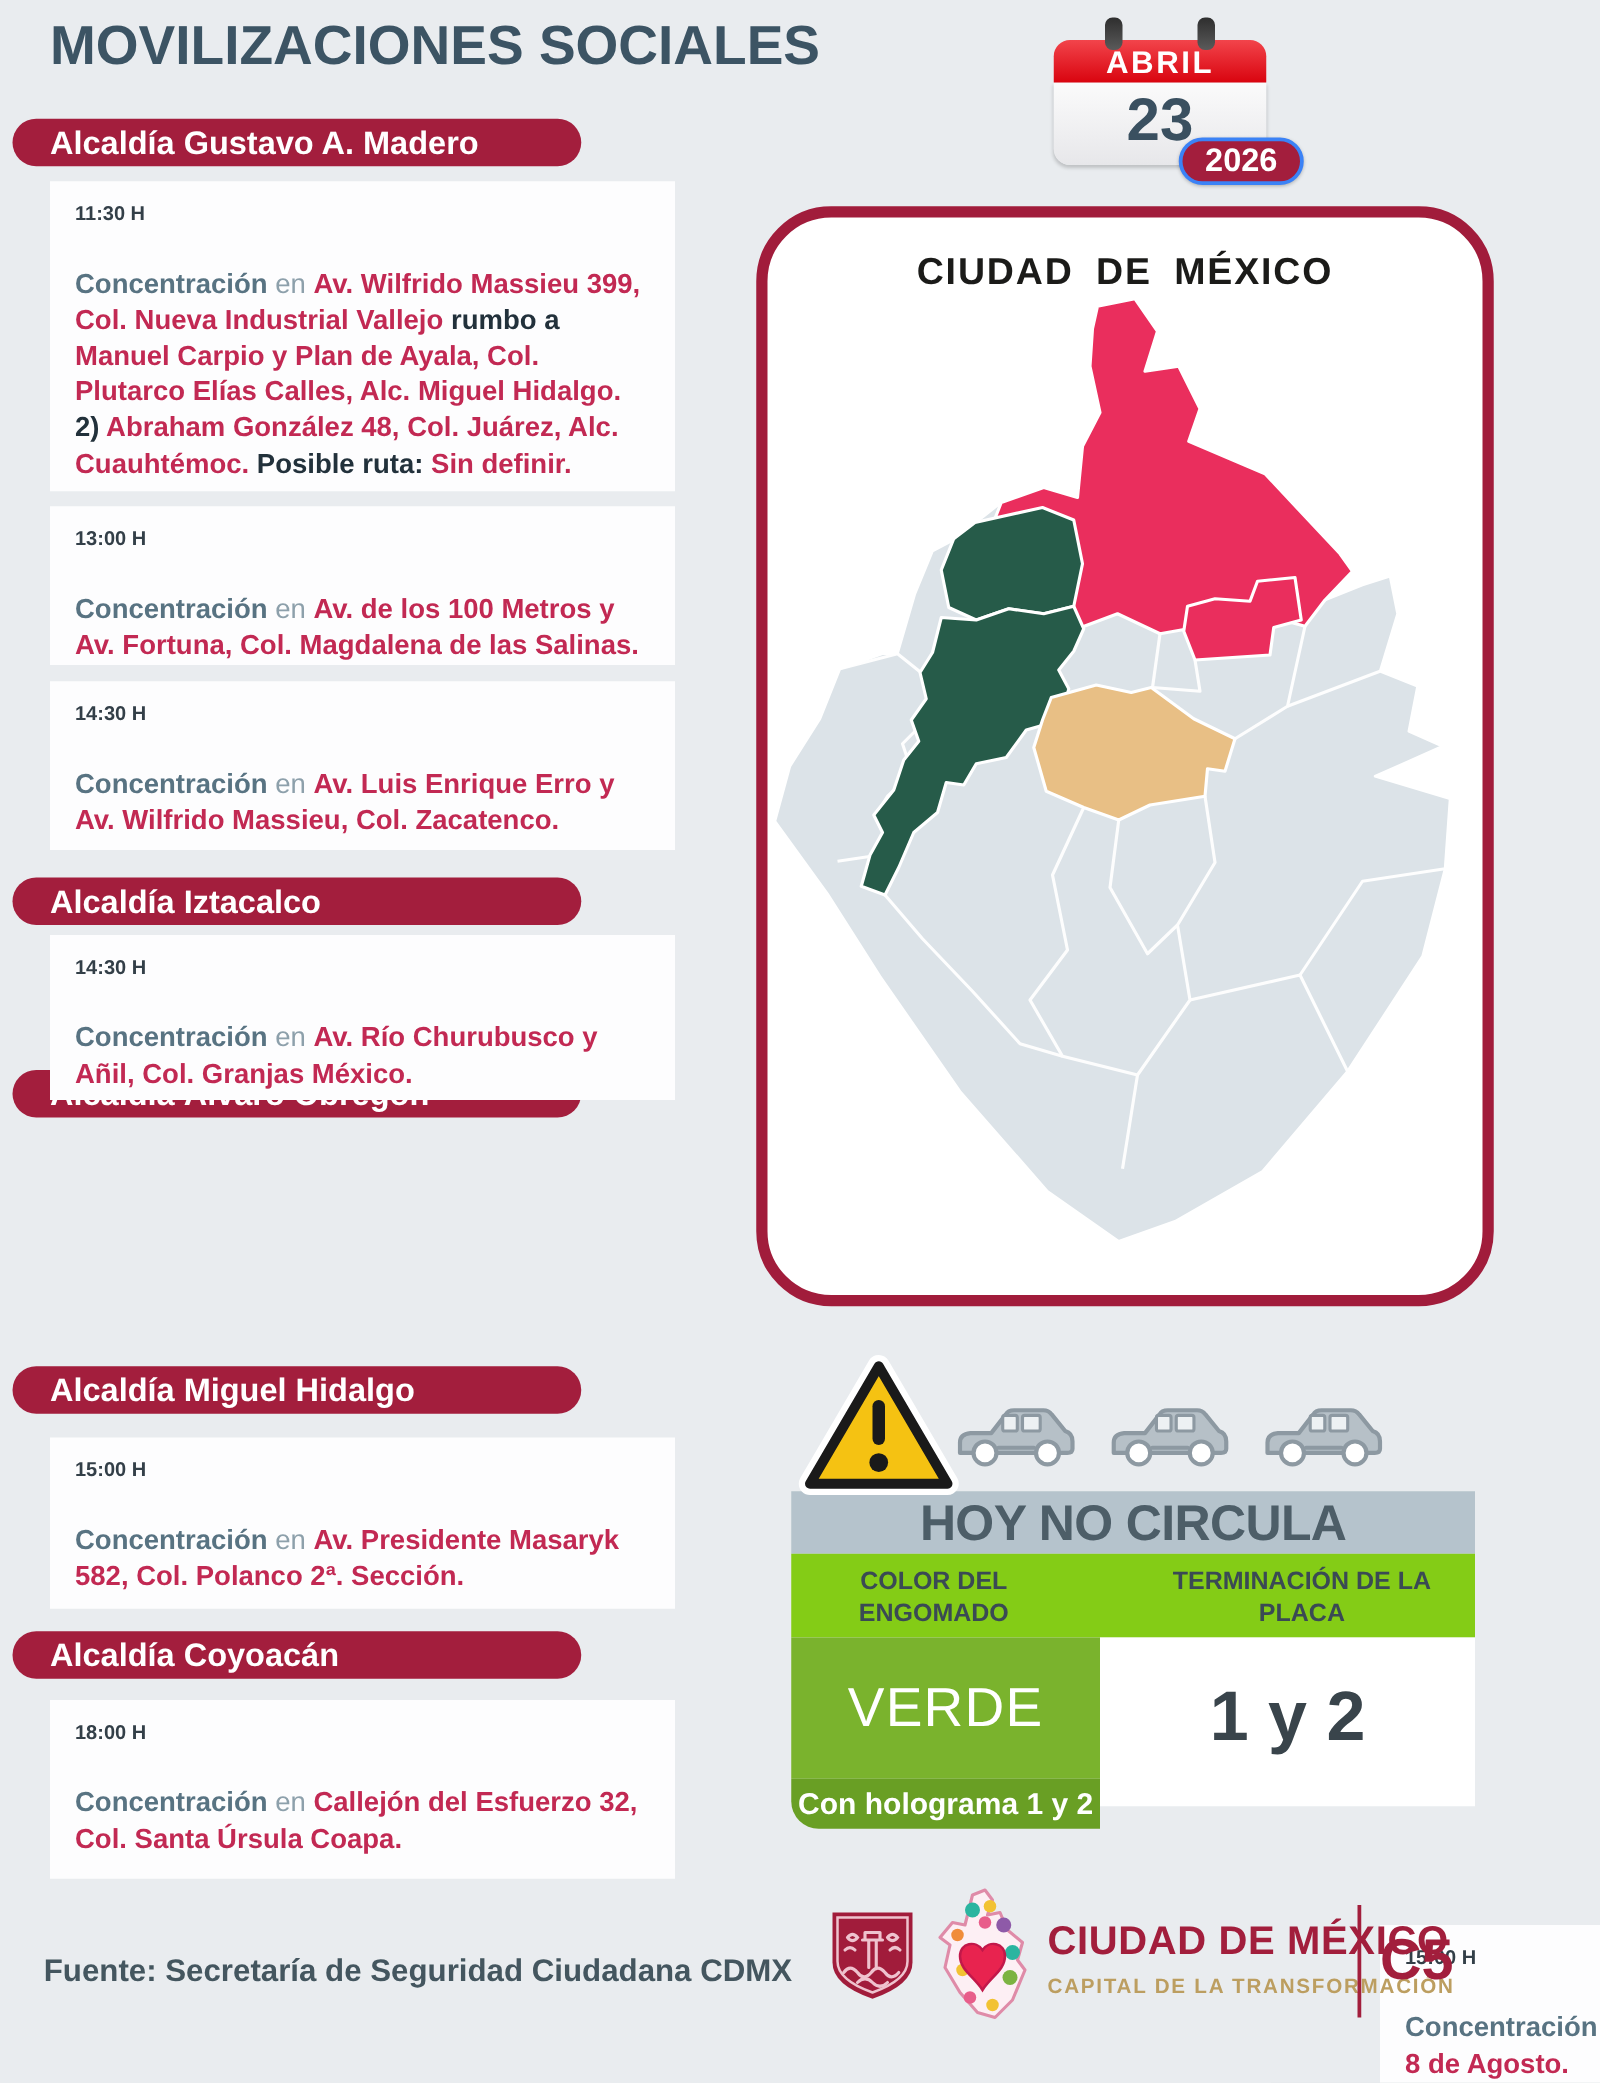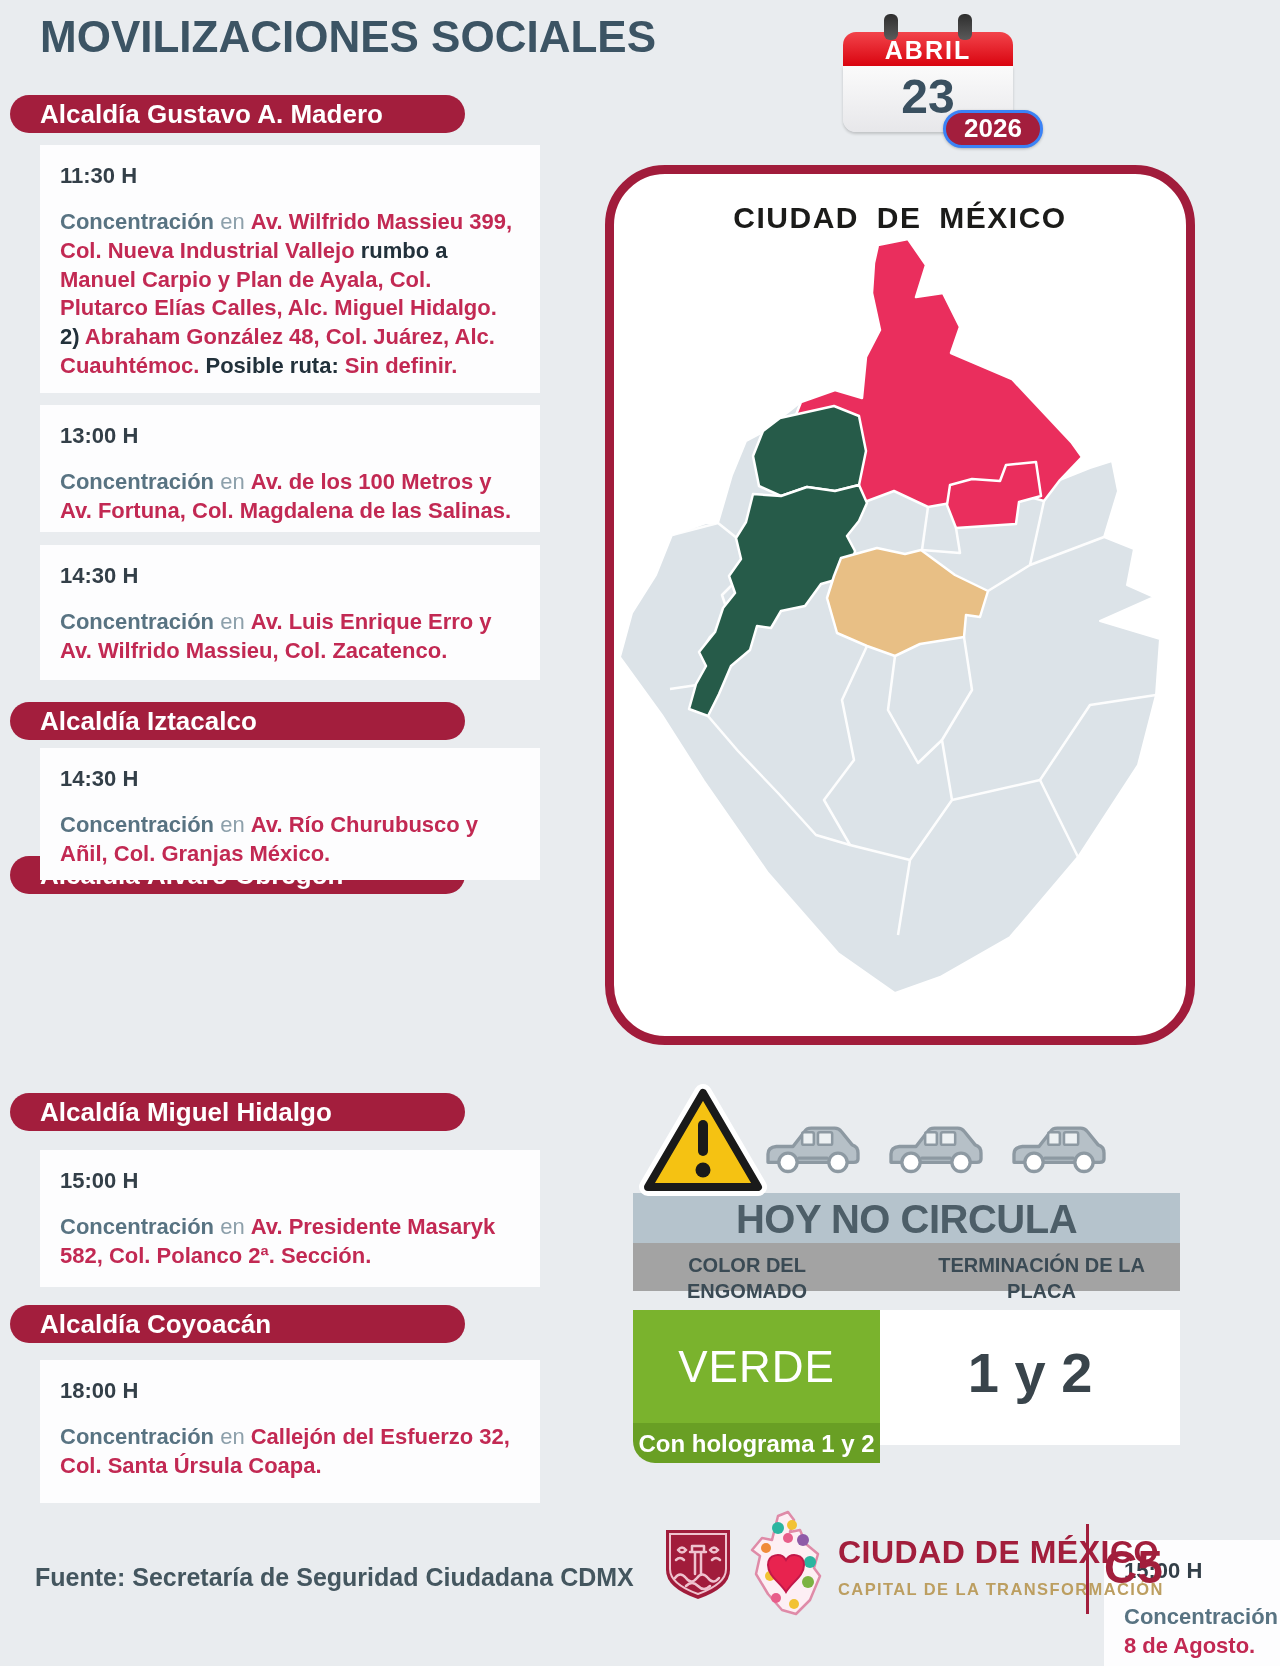--- a/index.html
+++ b/index.html
@@ -7,22 +7,22 @@
   #stage{position:relative;width:1280px;height:1666px;background:#E9ECEF;overflow:hidden;margin:0 auto;}
 
   
   .main-title{position:absolute;left:40px;top:12px;font-size:44px;font-weight:bold;color:#3C5464;letter-spacing:0px;}
   .pill{position:absolute;left:10px;width:455px;height:38px;background:#A31E3D;border-radius:19px;color:#fff;
         font-size:26px;font-weight:600;line-height:38px;padding-left:30px;box-sizing:border-box;}
   .p1{top:95px}.p2{top:702px}.p3{top:856px}.p4{top:1093px}.p5{top:1305px}
   .card{position:absolute;left:40px;width:500px;background:#FDFDFE;box-sizing:border-box;padding:18px 20px;}
   .c1{top:145px;height:248px}.c2{top:405px;height:127px}.c3{top:545px;height:135px}
   .c4{top:748px;height:132px}.c5{top:945px;height:135px}.c6{top:1150px;height:137px}.c7{top:1360px;height:143px}
-  .time{font-size:22px;font-weight:bold;color:#333F48;}
-  .para{margin-top:19px;font-size:22px;line-height:1.31;}
+  .time{font-size:16px;font-weight:bold;color:#333F48;}
+  .para{margin-top:32px;font-size:22px;line-height:1.31;}
   .seg-label{color:#587382;font-weight:bold;}
   .seg-plain{color:#8DA0AB;font-weight:normal;}
   .seg-place{color:#C22953;font-weight:bold;}
   .seg-dark{color:#22313B;font-weight:bold;}
   .source{position:absolute;left:35px;top:1563px;font-size:25px;font-weight:bold;color:#44565F;}
 
   
   .cal{position:absolute;left:843px;top:14px;width:170px;height:118px;}
   .cal-ring{position:absolute;width:14px;height:26px;top:0;background:linear-gradient(180deg,#2e2e2e,#5a5a5a);border-radius:6px;z-index:3;}
   .cal-ring.r1{left:41px}.cal-ring.r2{left:115px}
@@ -38,21 +38,21 @@
   
   .map-card{position:absolute;left:605px;top:165px;width:590px;height:880px;background:#fff;border:9px solid #A11C3B;
             border-radius:60px;box-sizing:border-box;}
   .map-title{position:absolute;left:0;top:27px;width:100%;text-align:center;font-size:30px;font-weight:bold;color:#1B1B19;
              letter-spacing:1.5px;word-spacing:8px;}
   .map-svg{position:absolute;left:610px;top:235px;width:580px;height:805px;}
 
   
   .hnc-banner{position:absolute;left:633px;top:1193px;width:547px;height:50px;background:#B5C3CC;text-align:center;
               font-size:40px;font-weight:bold;color:#4D5E68;line-height:52px;letter-spacing:-0.5px;}
-  .hnc-labels{position:absolute;left:633px;top:1243px;width:547px;height:48px;background:#a3a3a3;display:flex;gap:42px;}
+  .hnc-labels{position:absolute;left:633px;top:1243px;width:547px;height:67px;background:#84cc16;display:flex;gap:42px;}
   .hnc-label{font-size:20px;font-weight:bold;color:#3A4A54;text-align:center;line-height:1.3;padding-top:9px;box-sizing:border-box;}
   .hnc-label.l1{width:247px;}.hnc-label.l2{width:300px;}
   .hnc-green{position:absolute;left:633px;top:1310px;width:247px;height:113px;background:#7AB32D;color:#fff;
              font-size:44px;font-weight:normal;text-align:center;line-height:113px;letter-spacing:1px;}
   .hnc-white{position:absolute;left:880px;top:1310px;width:300px;height:135px;background:#fff;color:#39444B;
              font-size:56px;font-weight:bold;text-align:center;line-height:125px;}
   .hnc-strip{position:absolute;left:633px;top:1423px;width:247px;height:40px;background:#699F24;border-radius:0 0 0 22px;
              color:#fff;font-size:24px;font-weight:bold;text-align:center;line-height:41px;}
   .tri{position:absolute;left:638px;top:1083px;width:130px;height:116px;z-index:2;}
   .car{position:absolute;top:1114px;width:100px;height:70px;}

